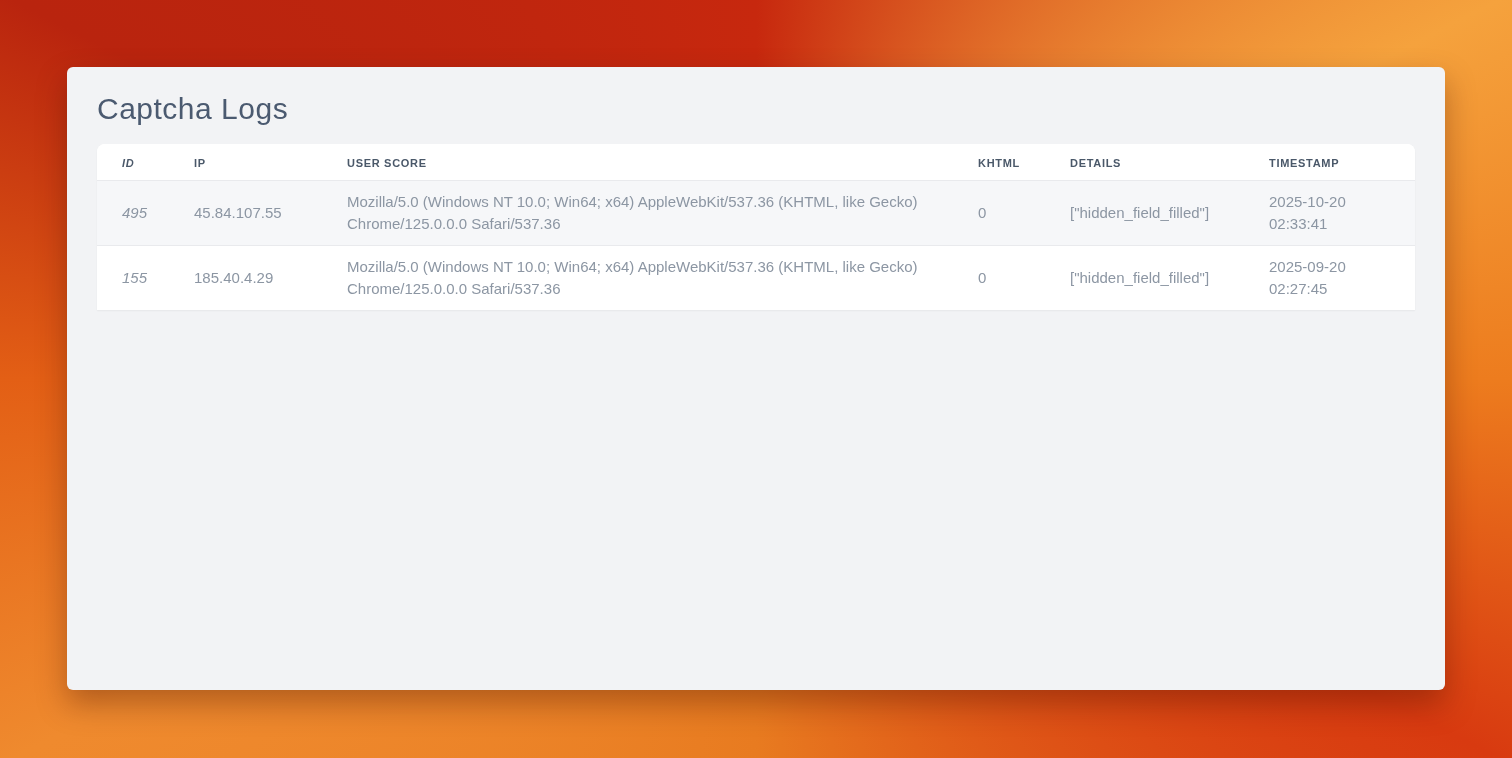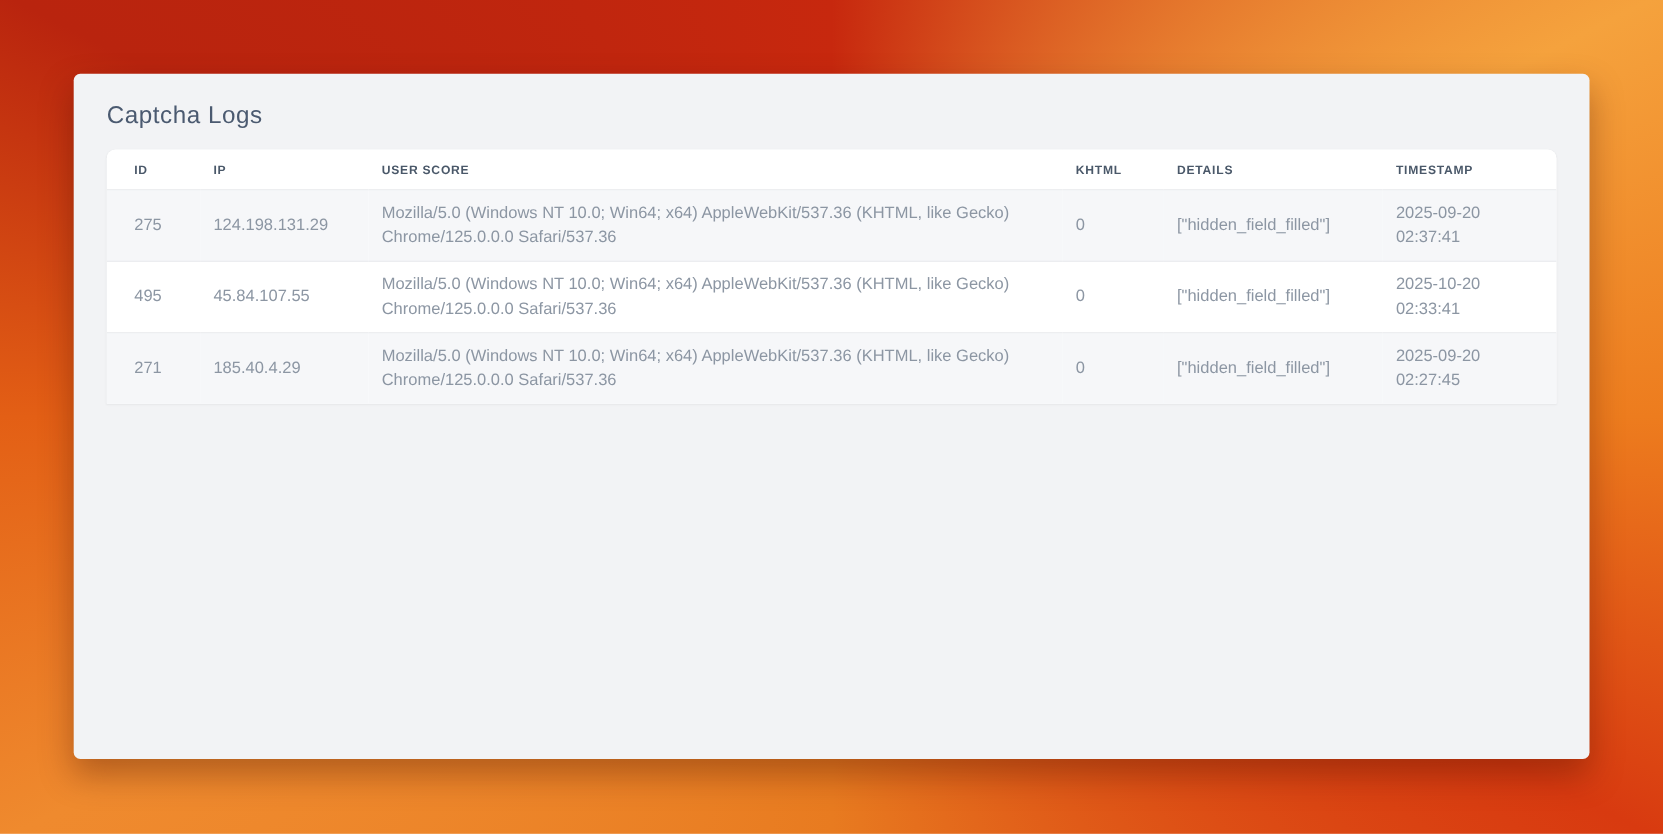--- a/index.html
+++ b/index.html
@@ -31,21 +31,21 @@
     height: 623px;
     box-sizing: border-box;
     padding: 20px 30px 0 30px;
     background: #f2f3f5;
     border-radius: 6px;
     box-shadow: 0 14px 30px rgba(70, 15, 0, 0.35);
     overflow: hidden;
   }
   .page-title {
     margin: 5px 0 18px 0;
-    font-size: 22px;
+    font-size: 30px;
     font-weight: 500;
     letter-spacing: 0.5px;
     color: #4b5a70;
   }
   .table-wrap {
     background: #ffffff;
     border-radius: 8px 8px 0 0;
     overflow: hidden;
     box-shadow: 0 1px 2px rgba(0,0,0,0.05);
   }
@@ -73,21 +73,21 @@
   }
   tbody tr {
     border-top: 1px solid #e9eaed;
   }
   tbody tr:nth-child(odd) {
     background: #f6f7f9;
   }
   tbody tr:nth-child(even) {
     background: #ffffff;
   }
-  th.col-id, td.col-id { padding-left: 25px; }
+  th.col-id, td.col-id { padding-left: 25px; font-style: italic; }
   col.col-id        { width: 85px; }
   col.col-ip        { width: 153px; }
   col.col-ua        { width: 631px; }
   col.col-score     { width: 92px; }
   col.col-details   { width: 199px; }
   col.col-timestamp { width: 158px; }
 </style>
 </head>
 <body>
 
@@ -110,42 +110,34 @@
           <th class="col-ua">USER SCORE</th>
           <th class="col-score">KHTML</th>
           <th class="col-details">DETAILS</th>
           <th class="col-timestamp">TIMESTAMP</th>
         </tr>
       </thead>
       <tbody id="logs-tbody">
 
 
 
-  <tr>
-    <td class="col-id">275</td>
-    <td class="col-ip">124.198.131.29</td>
-    <td class="col-ua">Mozilla/5.0 (Windows NT 10.0; Win64; x64) AppleWebKit/537.36 (KHTML, like Gecko) Chrome/125.0.0.0 Safari/537.36</td>
-    <td class="col-score">0</td>
-    <td class="col-details">["hidden_field_filled"]</td>
-    <td class="col-timestamp">2025-09-20 02:37:41</td>
-  </tr>
 
   <tr>
     <td class="col-id">495</td>
     <td class="col-ip">45.84.107.55</td>
     <td class="col-ua">Mozilla/5.0 (Windows NT 10.0; Win64; x64) AppleWebKit/537.36 (KHTML, like Gecko) Chrome/125.0.0.0 Safari/537.36</td>
     <td class="col-score">0</td>
     <td class="col-details">["hidden_field_filled"]</td>
     <td class="col-timestamp">2025-10-20 02:33:41</td>
   </tr>
 
 
 
   <tr>
-    <td class="col-id">271</td>
+    <td class="col-id">155</td>
     <td class="col-ip">185.40.4.29</td>
     <td class="col-ua">Mozilla/5.0 (Windows NT 10.0; Win64; x64) AppleWebKit/537.36 (KHTML, like Gecko) Chrome/125.0.0.0 Safari/537.36</td>
     <td class="col-score">0</td>
     <td class="col-details">["hidden_field_filled"]</td>
     <td class="col-timestamp">2025-09-20 02:27:45</td>
   </tr>
 </tbody>
     </table>
   </div>
 </div>

